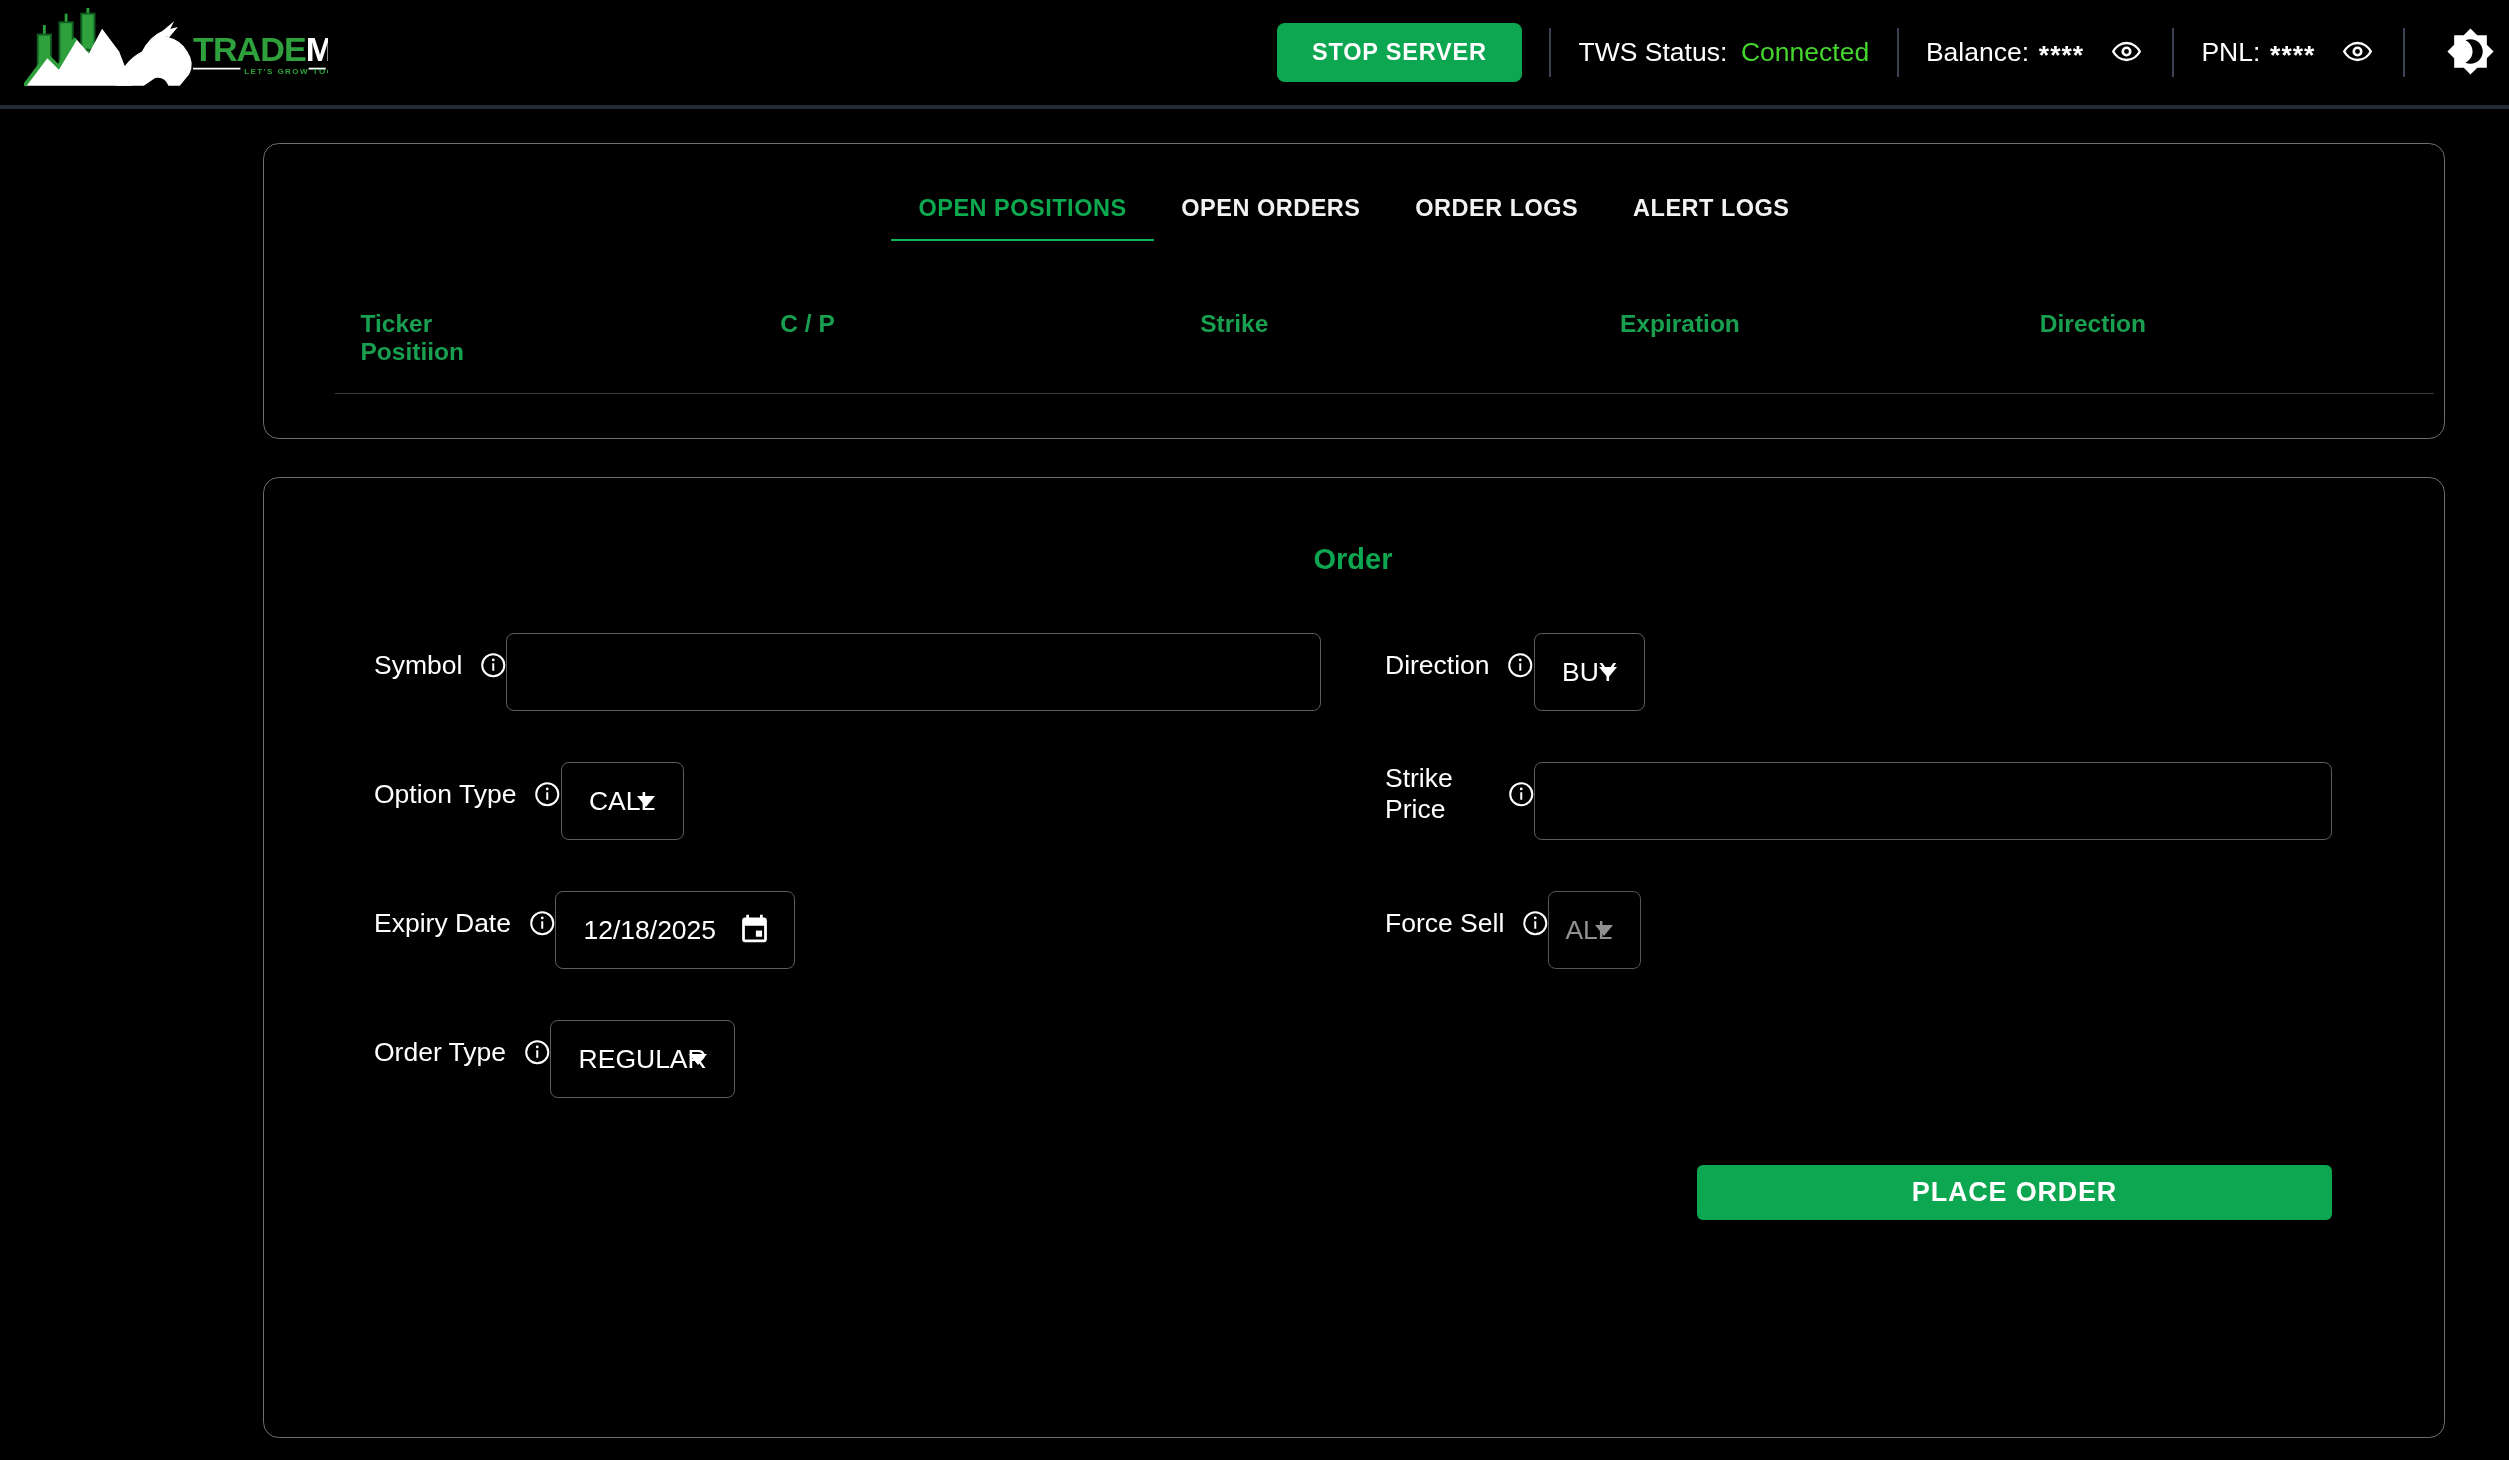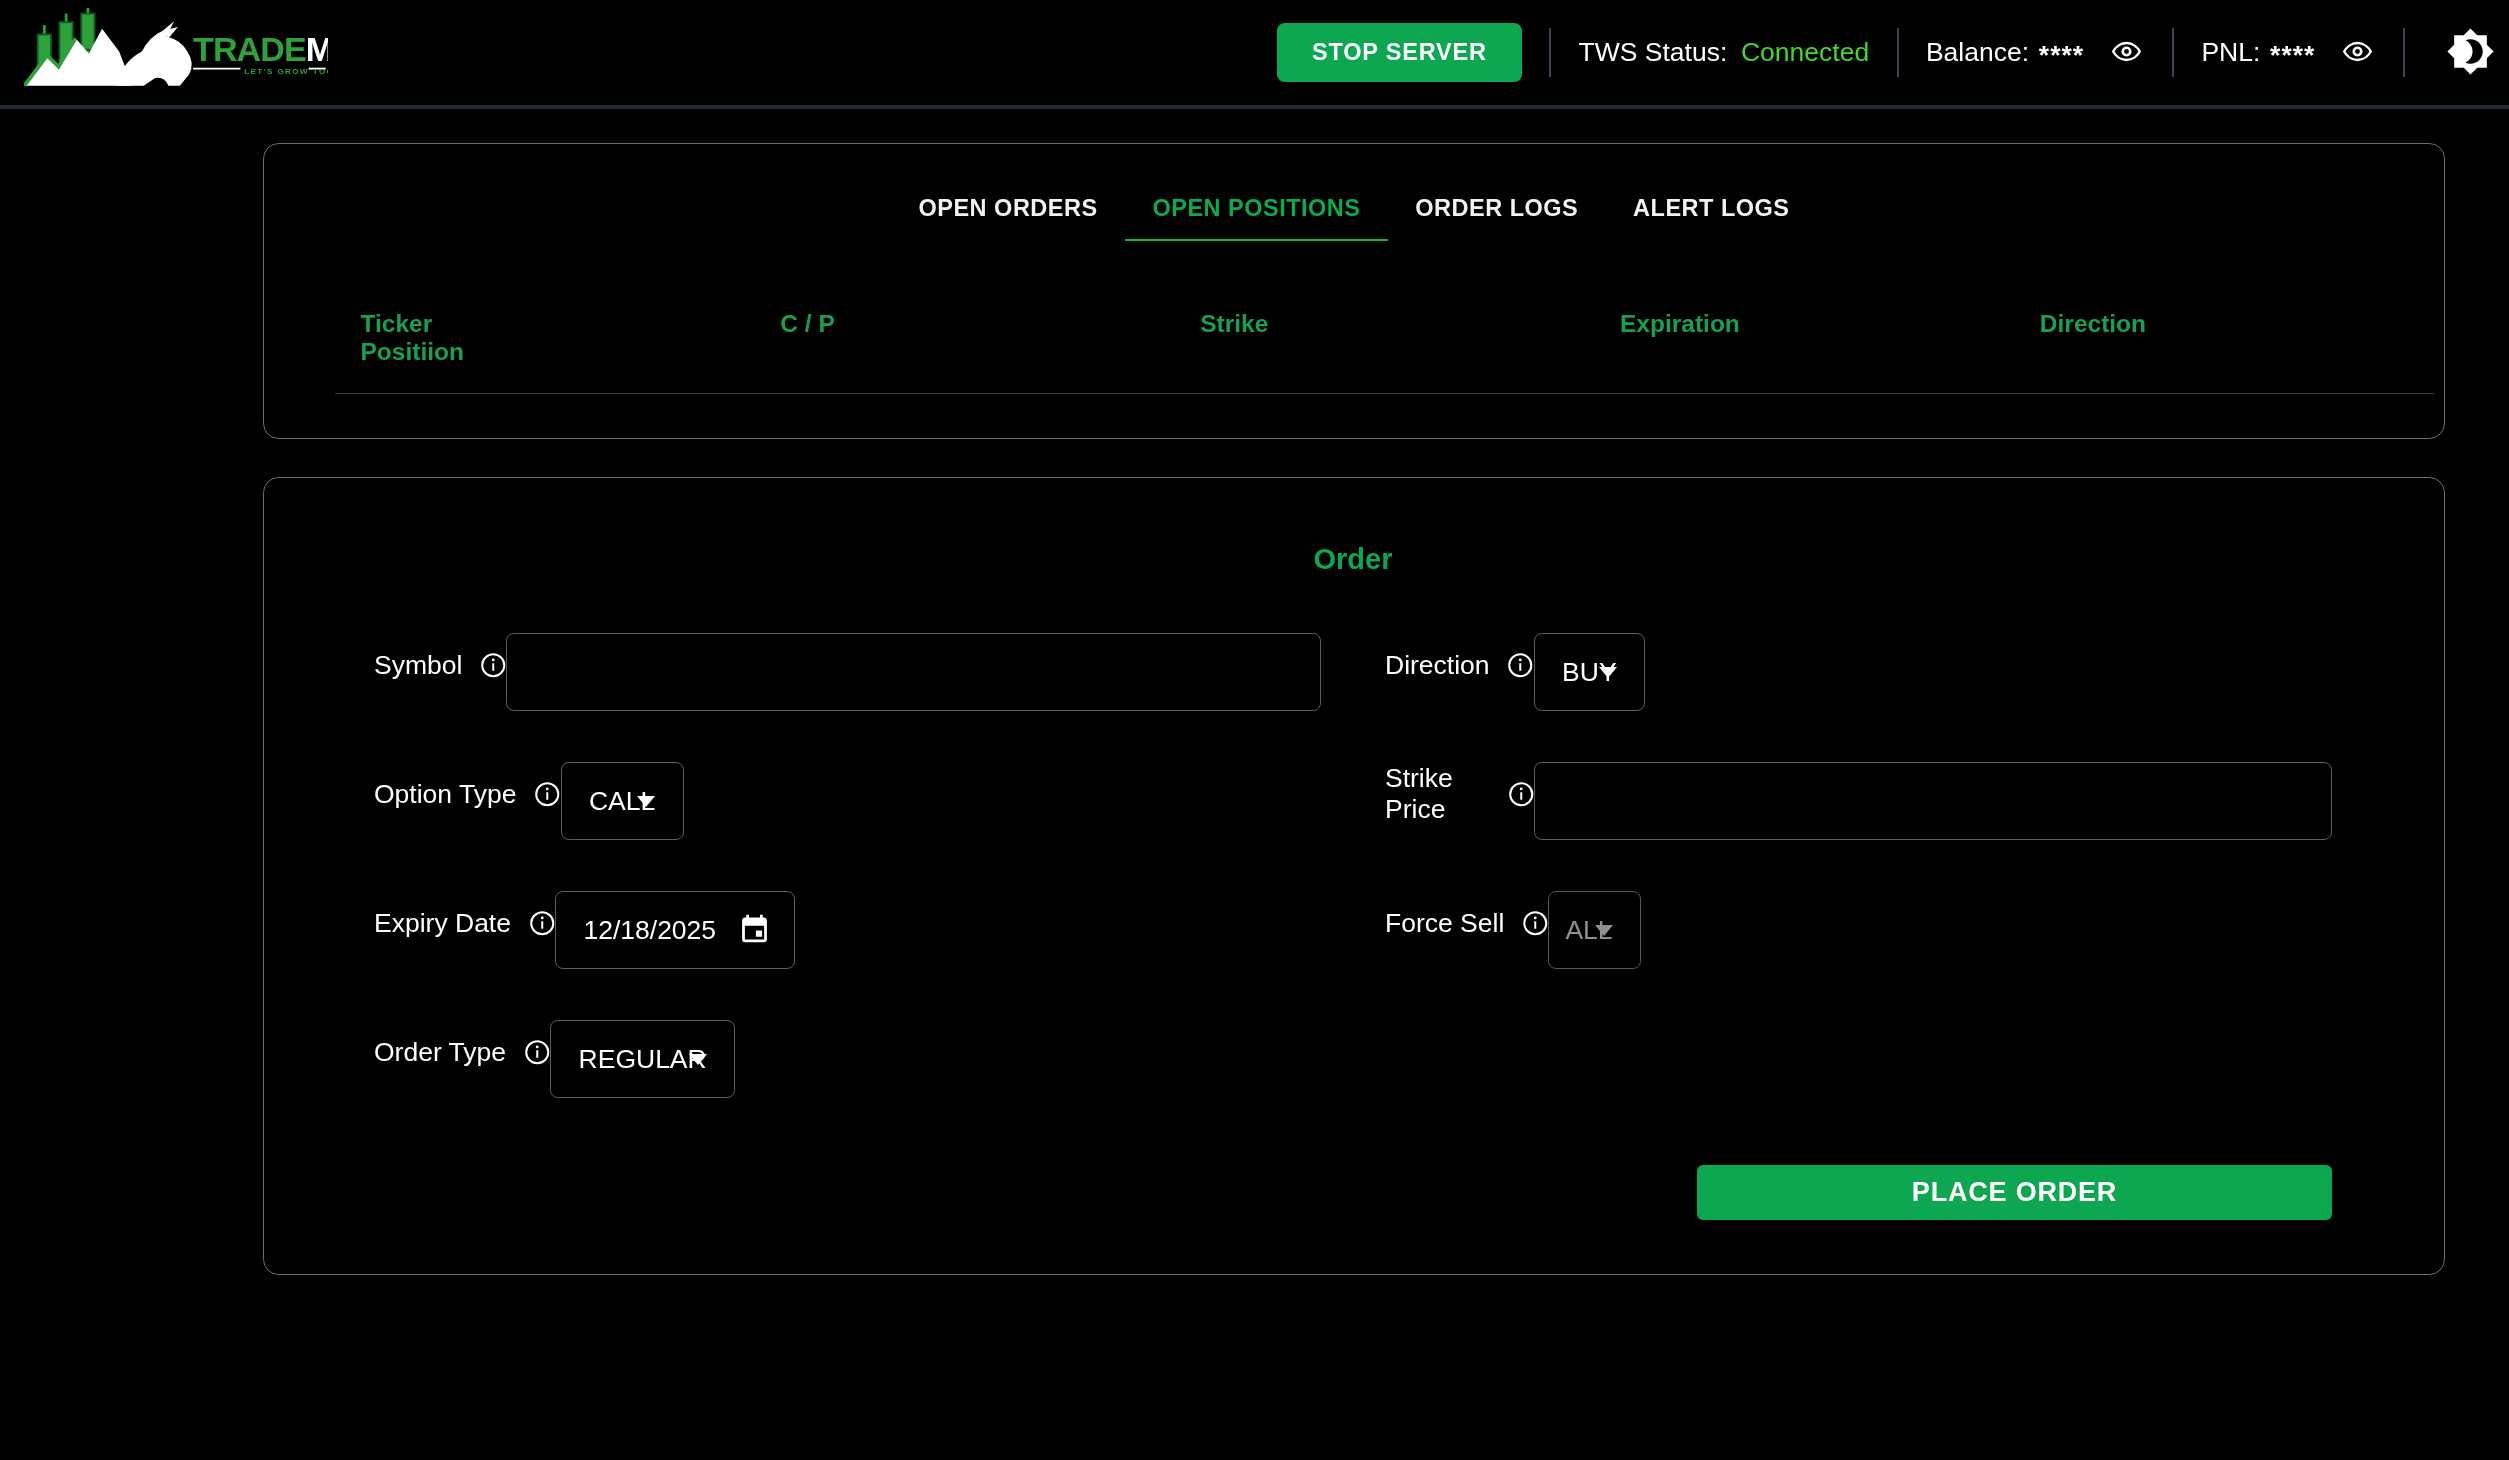--- a/index.html
+++ b/index.html
@@ -55,21 +55,21 @@
 
   
   .panel {
     margin-left:263px;
     width:2182px;
     background:#000;
     border:1px solid #6e6e6e;
     border-radius:15.7px;
   }
   .positions-panel { margin-top:34px; height:296px; }
-  .order-panel { margin-top:38px; height:798px; padding:0 112px 0 110px; }
+  .order-panel { margin-top:38px; height:961px; padding:0 112px 0 110px; }
 
   
   .tabs {
     display:flex;
     justify-content:center;
     margin-top:33px;
   }
   .tab {
     padding:17.6px 27.4px 17.6px;
     font-size:23.5px;
@@ -259,22 +259,22 @@
         <svg viewBox="0 0 24 24" width="49" height="49">
           <path fill="#fff" d="M20 8.69V4h-4.69L12 .69 8.69 4H4v4.69L.69 12 4 15.31V20h4.69L12 23.31 15.31 20H20v-4.69L23.31 12 20 8.69zM12 18c-.89 0-1.74-.2-2.5-.55C11.56 16.5 13 14.42 13 12s-1.44-4.5-3.5-5.45C10.26 6.2 11.11 6 12 6c3.31 0 6 2.69 6 6s-2.69 6-6 6z"></path>
         </svg>
       </span>
     </button>
   </div>
 </div>
 
 <div class="panel positions-panel">
   <div class="tabs">
+    <div class="tab active">OPEN POSITIONS</div>
     <div class="tab">OPEN ORDERS</div>
-    <div class="tab active">OPEN POSITIONS</div>
     <div class="tab">ORDER LOGS</div>
     <div class="tab">ALERT LOGS</div>
   </div>
 
   <div class="table-head">
     <div class="col">Ticker</div>
     <div class="col">C / P</div>
     <div class="col">Strike</div>
     <div class="col">Expiration</div>
     <div class="col">Direction</div>

